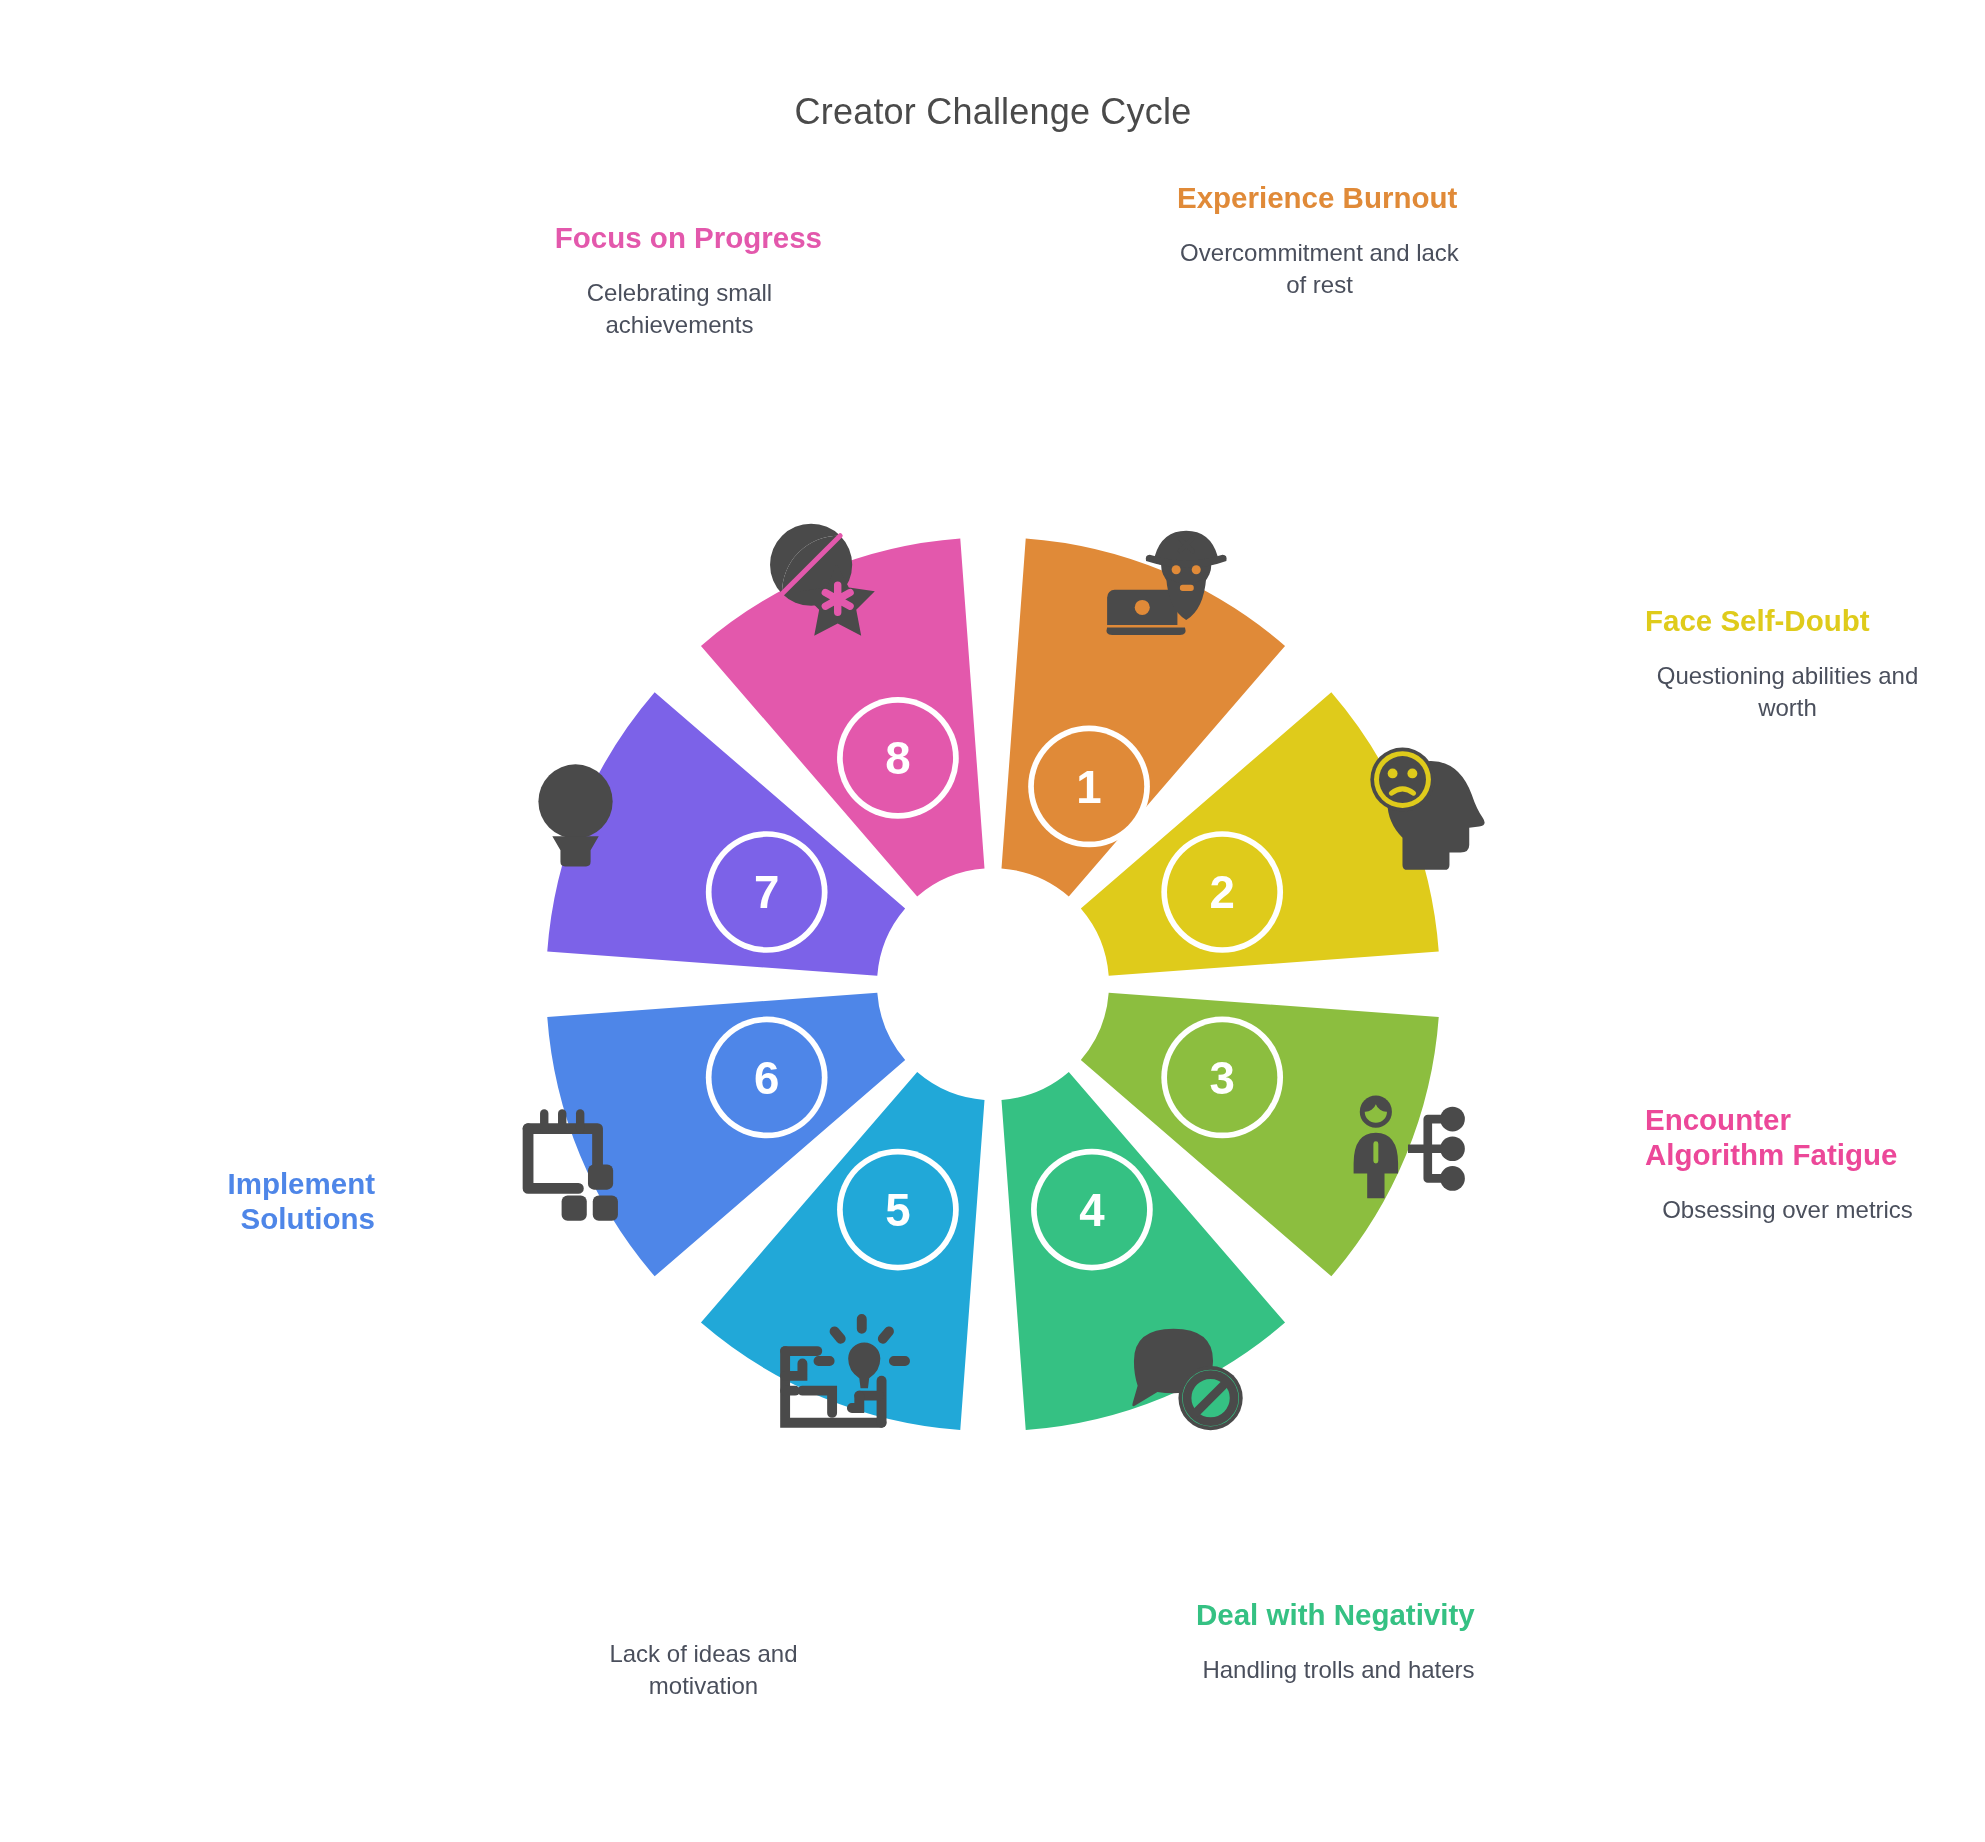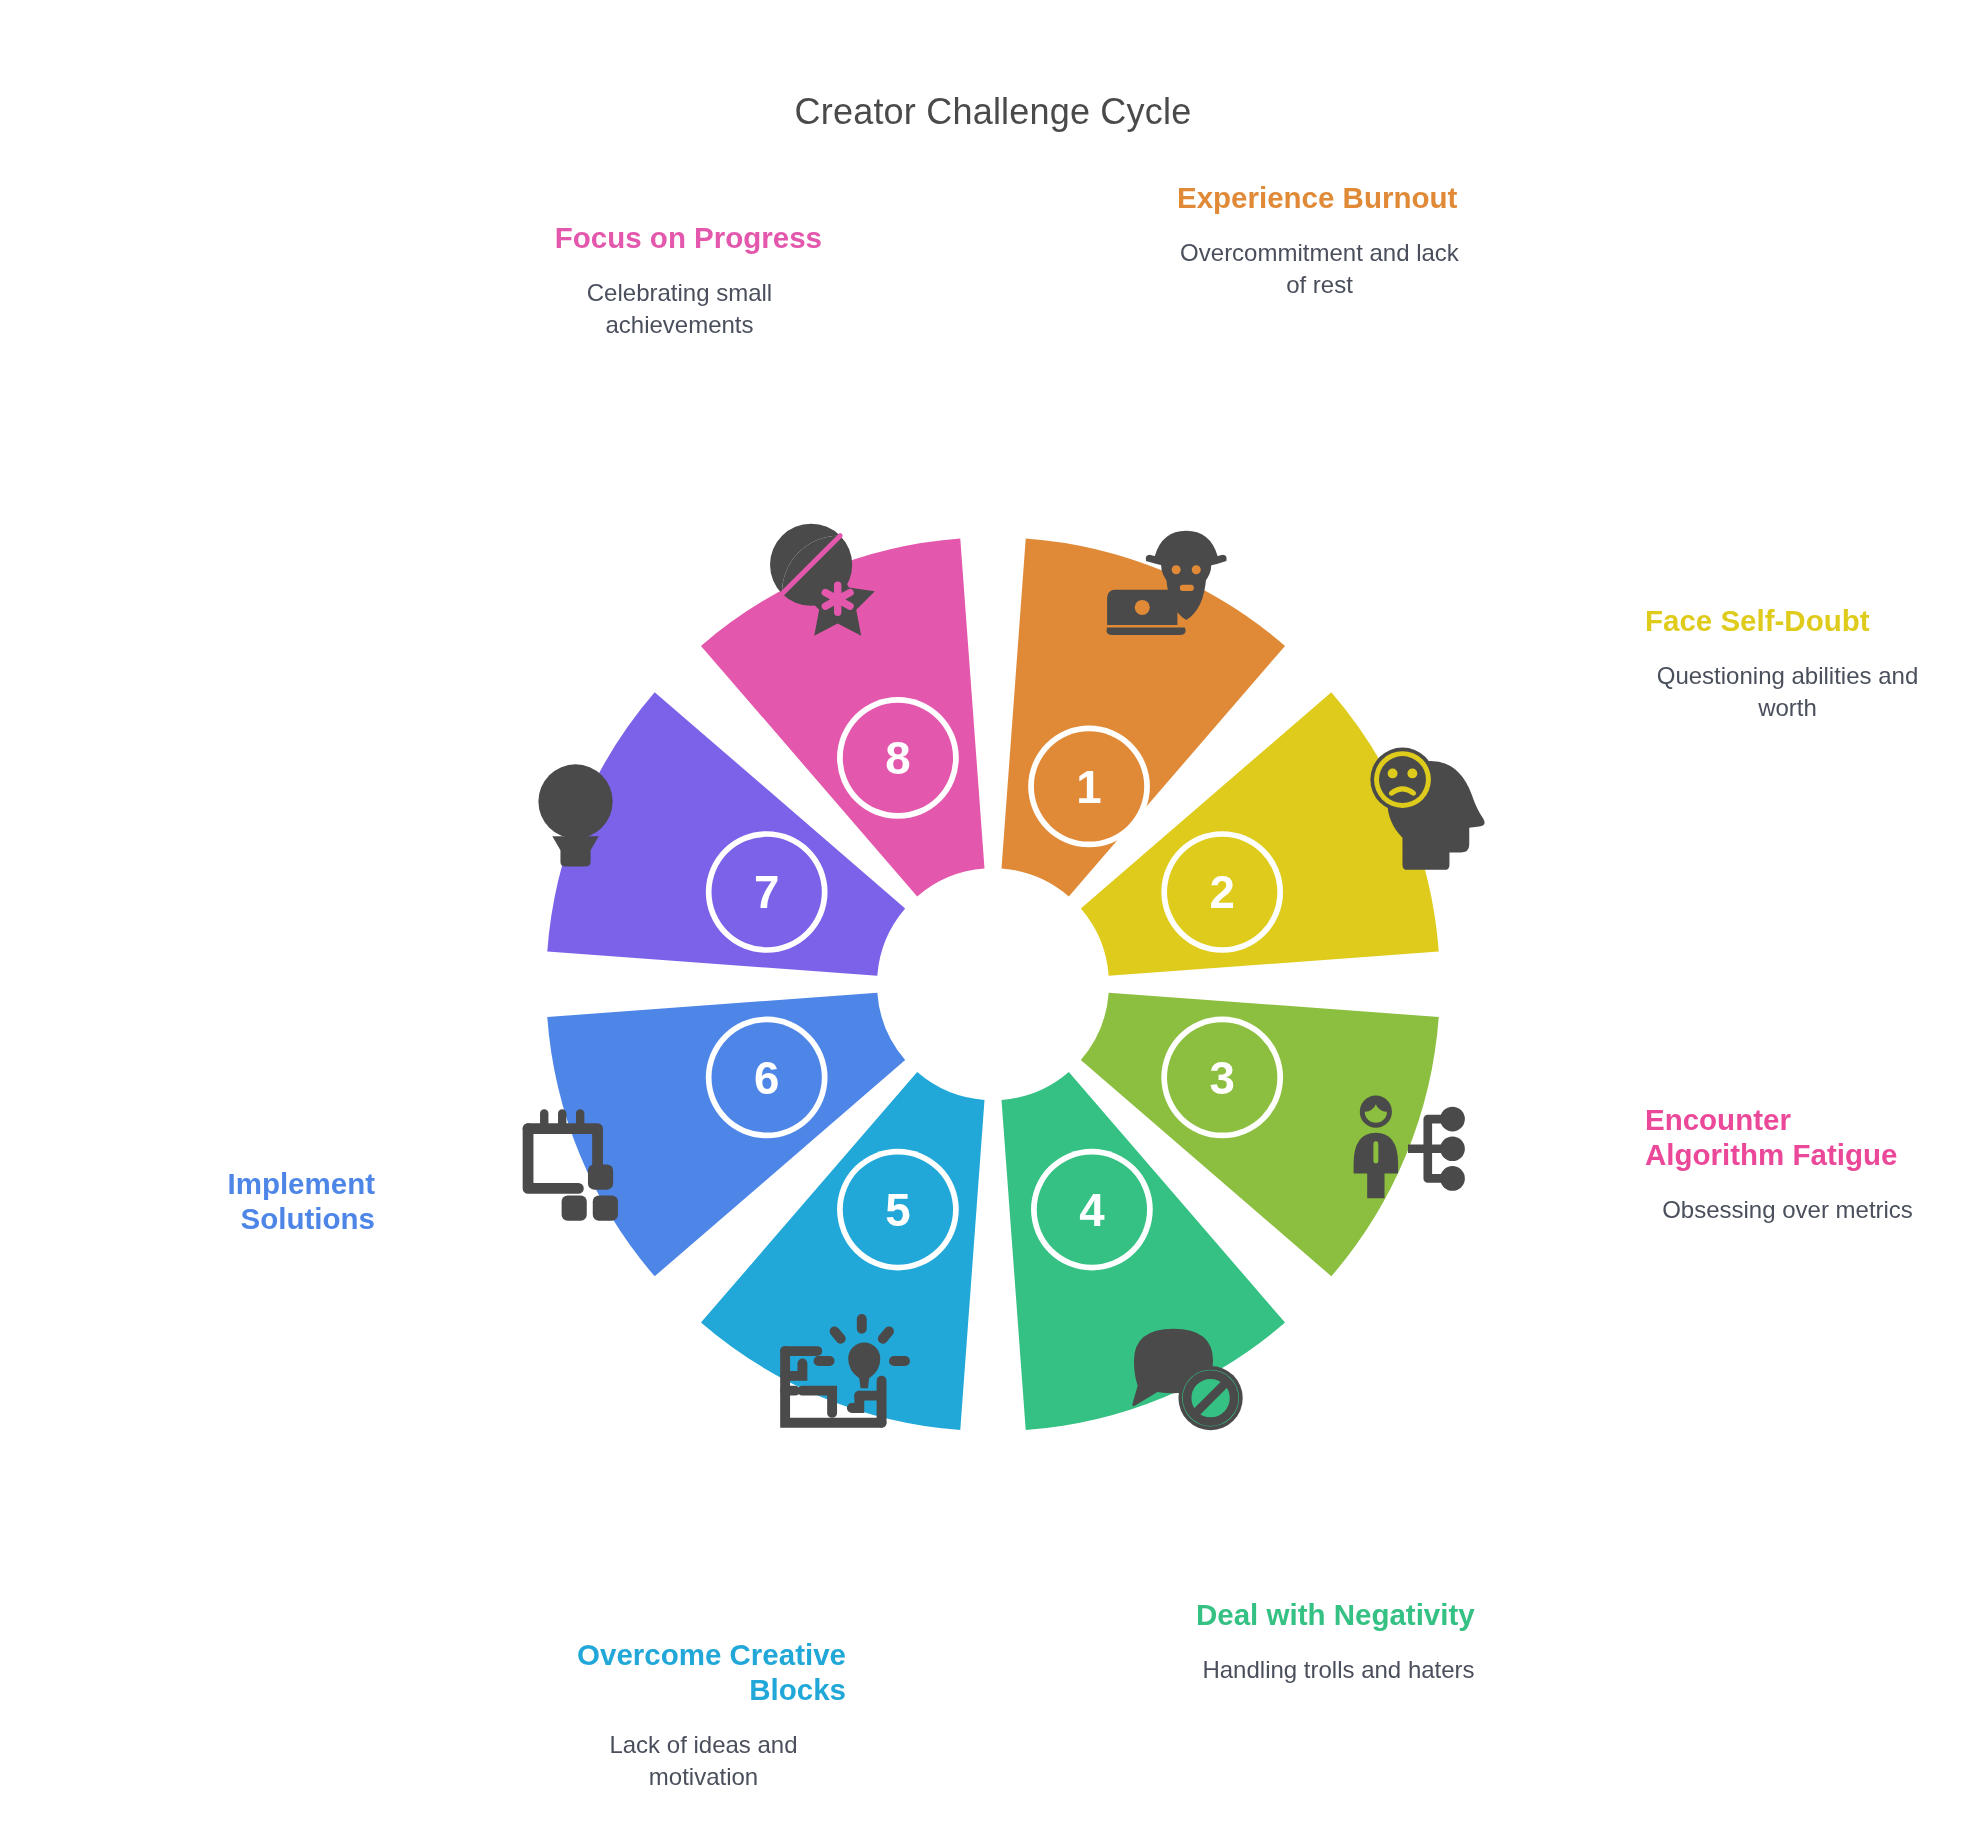--- a/index.html
+++ b/index.html
@@ -210,21 +210,20 @@
   </div>
   <div class="label left" id="lbl-3">
     <p class="ttl" style="color: #ec4899;">Encounter Algorithm Fatigue</p>
     <p class="dsc">Obsessing over metrics</p>
   </div>
   <div class="label left" id="lbl-4">
     <p class="ttl" style="color: rgb(53, 193, 131);">Deal with Negativity</p>
     <p class="dsc">Handling trolls and haters</p>
   </div>
   <div class="label right" id="lbl-5">
-    <p class="ttl" style="color: rgb(33, 168, 216);">Overcome Creative Blocks</p>
     <p class="dsc">Lack of ideas and motivation</p>
   </div>
   <div class="label right" id="lbl-6">
     <p class="ttl" style="color: rgb(78, 134, 232);">Implement Solutions</p>
   </div>
   <div class="label right" id="lbl-8">
     <p class="ttl" style="color: rgb(227, 88, 172);">Focus on Progress</p>
     <p class="dsc">Celebrating small achievements</p>
   </div>
 

